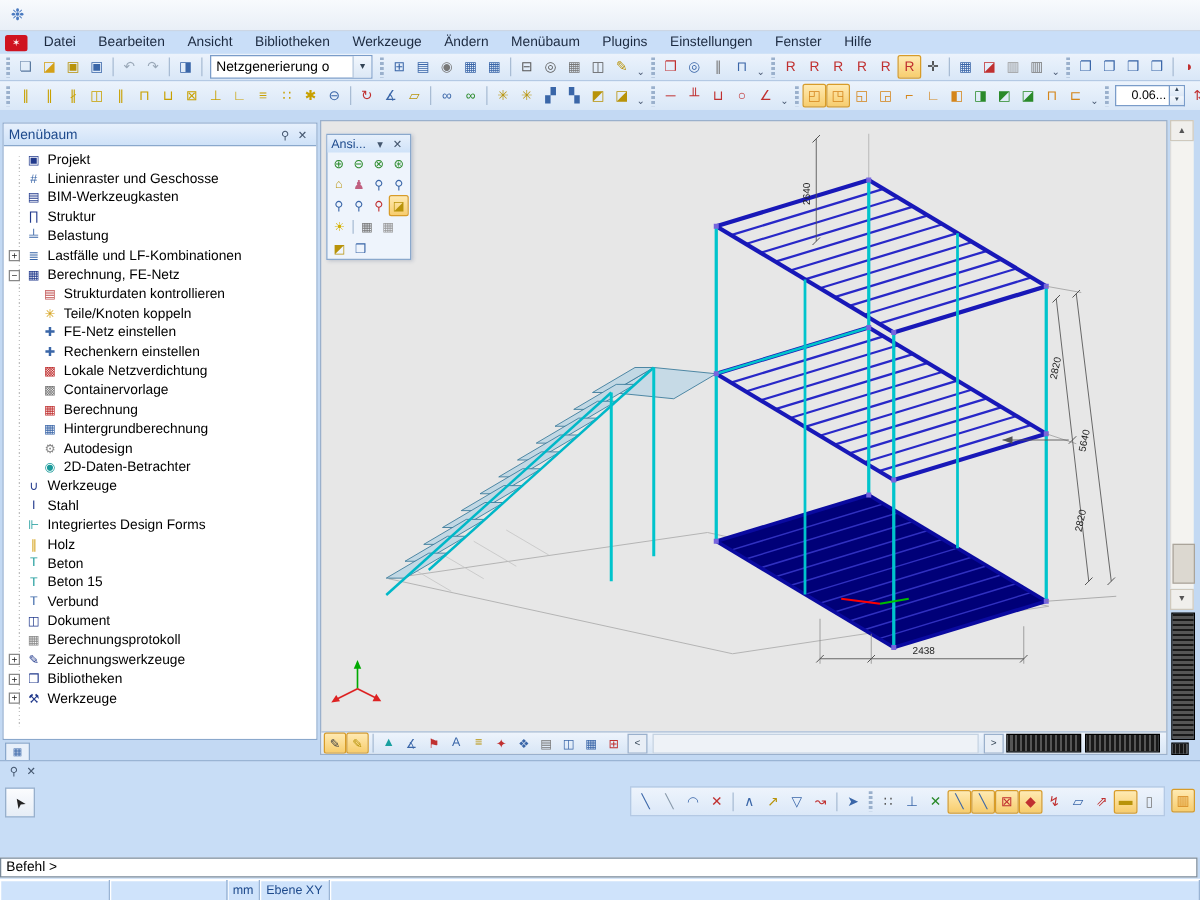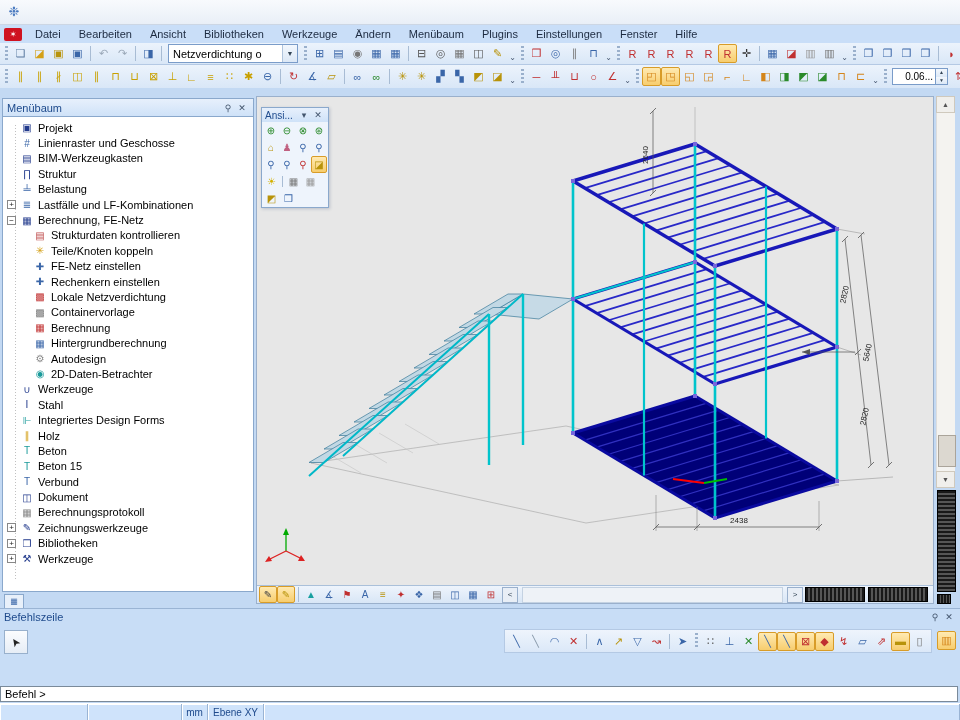--- a/index.html
+++ b/index.html
@@ -129,21 +129,21 @@
     <span class="ti" style="color: rgb(212, 160, 23);">◪</span>
     <span class="ti" style="color: rgb(184, 147, 10);">▣</span>
     <span class="ti" style="color: rgb(58, 102, 168);">▣</span>
     <div class="sep"></div>
     <span class="ti" style="color: rgb(154, 168, 184);">↶</span>
     <span class="ti" style="color: rgb(154, 168, 184);">↷</span>
     <div class="sep"></div>
     <span class="ti" style="color: rgb(58, 102, 168);">◨</span>
     <div class="sep"></div>
     <div class="dd">
-      <span class="ddtxt">Netzverdichtung o</span>
+      <span class="ddtxt">Netzgenerierung o</span>
       <span class="ddcaret">▼</span>
     </div>
     <div class="grip"></div>
     <span class="ti" style="color: rgb(58, 102, 168);">⊞</span>
     <span class="ti" style="color: rgb(58, 102, 168);">▤</span>
     <span class="ti" style="color: rgb(119, 119, 119);">◉</span>
     <span class="ti" style="color: rgb(58, 102, 168);">▦</span>
     <span class="ti" style="color: rgb(58, 102, 168);">▦</span>
     <div class="sep"></div>
     <span class="ti" style="color: rgb(85, 85, 85);">⊟</span>
@@ -592,21 +592,20 @@
       <div id="sthumb"></div>
     </div>
     <div class="sbtn">▼</div>
     <div id="vdark"></div>
     <div id="vdarksq"></div>
   </div>
 </div>
 
 <div id="cmdpanel">
   <div id="cmdhd">
-    <span class="t">Befehlszeile</span>
     <span class="phbtn">⚲</span>
     <span class="phbtn">✕</span>
   </div>
   <div id="cursorbtn">
       <span>➤</span>
     </div>
   <div id="snapbar">
       <span class="ti" style="color: rgb(58, 102, 168);">╲</span>
       <span class="ti" style="color: rgb(136, 153, 170);">╲</span>
       <span class="ti" style="color: rgb(58, 102, 168);">◠</span>

